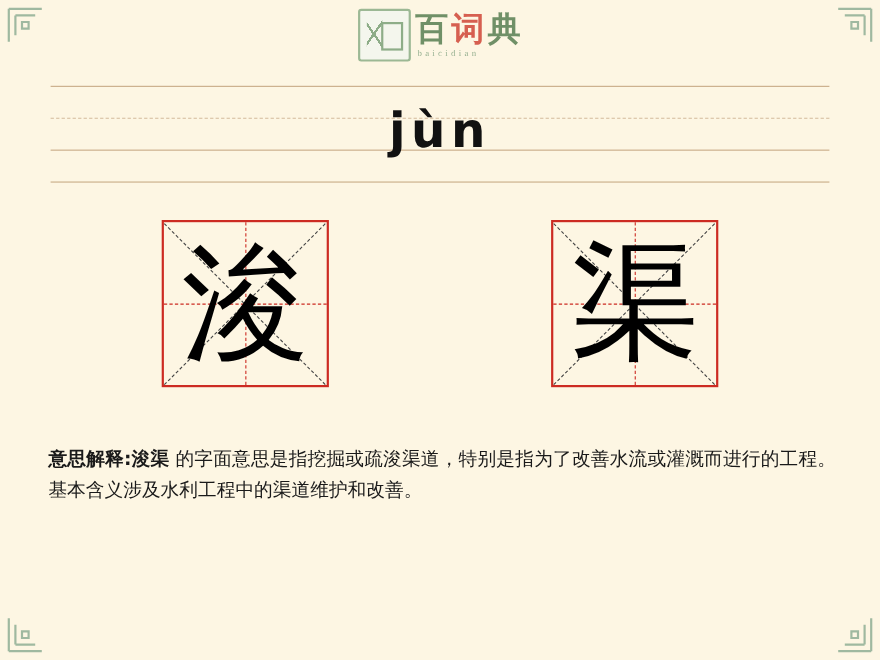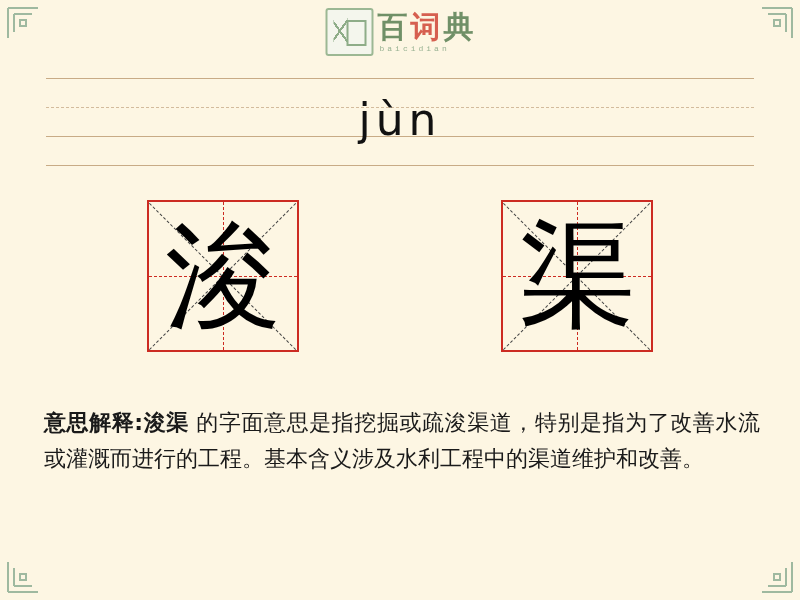--- a/index.html
+++ b/index.html
@@ -81,21 +81,21 @@
     font-family: "DejaVu Sans", sans-serif;
     letter-spacing: 1px;
   }
   .logo-cn span.accent {
     color: #d14b3c;
   }
   .logo-py {
     font-size: 8px;
     letter-spacing: 3px;
     color: #8aa887;
-    font-family: Liberation Mono, monospace;
+    font-family: Liberation Serif, serif;
     margin-top: 3px;
     margin-left: 2px;
   }
 
   
   .staff {
     position: absolute;
     top: 78px;
     left: 46px;
     right: 46px;
@@ -113,20 +113,21 @@
   .staff .line.l3 { top: 58px; }
   .staff .line.l4 { top: 87px; }
 
   .pinyin-row {
     position: absolute;
     top: 0;
     left: 0;
     right: 0;
     height: 88px;
     display: flex;
+    font-weight: bold;
   }
   .pinyin-cell {
     flex: 1;
     display: flex;
     align-items: center;
     justify-content: center;
   }
   .pinyin {
     font-size: 44px;
     color: #111;
@@ -202,21 +203,21 @@
     font-weight: 500;
     z-index: 2;
   }
 
   
   .explain {
     position: absolute;
     top: 405px;
     left: 44px;
     right: 40px;
-    font-size: 22px;
+    font-size: 17px;
     line-height: 1.62;
     color: #1a1a1a;
     font-family: "DejaVu Sans", sans-serif;
     text-align: justify;
   }
   .explain .label {
     font-weight: bold;
   }
   .explain .word {
     font-weight: bold;

